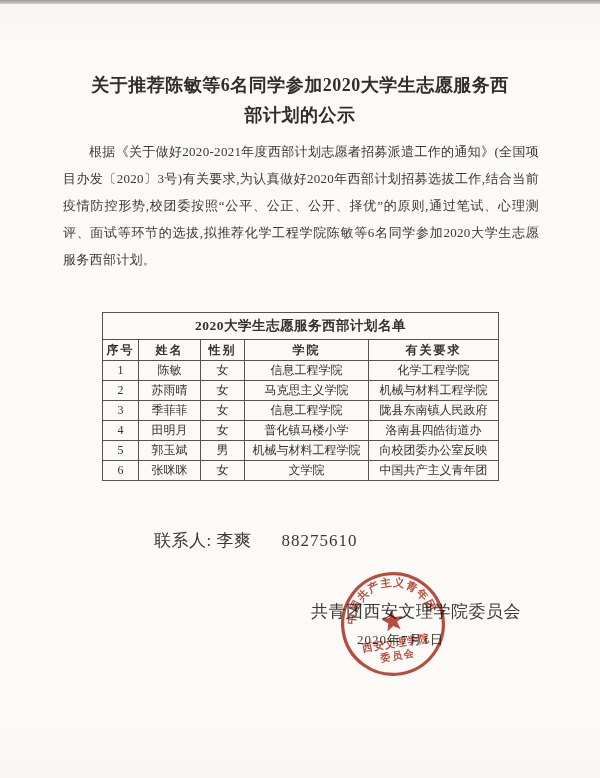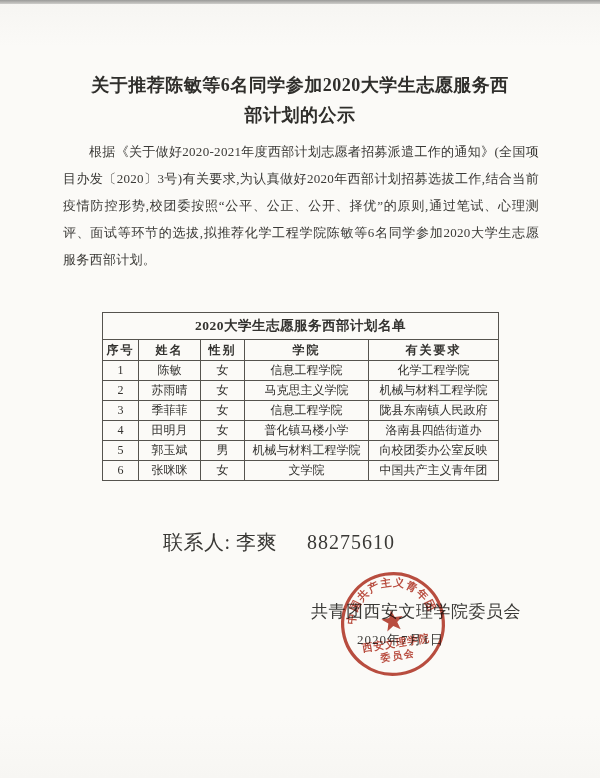--- a/index.html
+++ b/index.html
@@ -56,22 +56,22 @@
     white-space: nowrap;
   }
   .roster-table .table-title-cell {
     font-size: 13.5px; font-weight: bold;
     height: 27px; letter-spacing: 0.5px;
   }
   .roster-table thead tr.col-headers th { height: 21px; font-weight: bold; letter-spacing: 2px; }
   .roster-table tbody td { height: 17px; }
   .contact-line {
     position: absolute;
-    top: 529px; left: 63px; width: 476px;
-    font-size: 20px;
+    top: 529px; left: 54px; width: 476px;
+    font-size: 17px;
     padding-left: 100px;
     letter-spacing: 0.5px;
   }
   .contact-phone { margin-left: 30px; letter-spacing: 1px; }
   .signature-org {
     position: absolute;
     top: 600px; left: 311px;
     font-size: 17px;
     letter-spacing: 0.5px;
     color: #3a3936;

